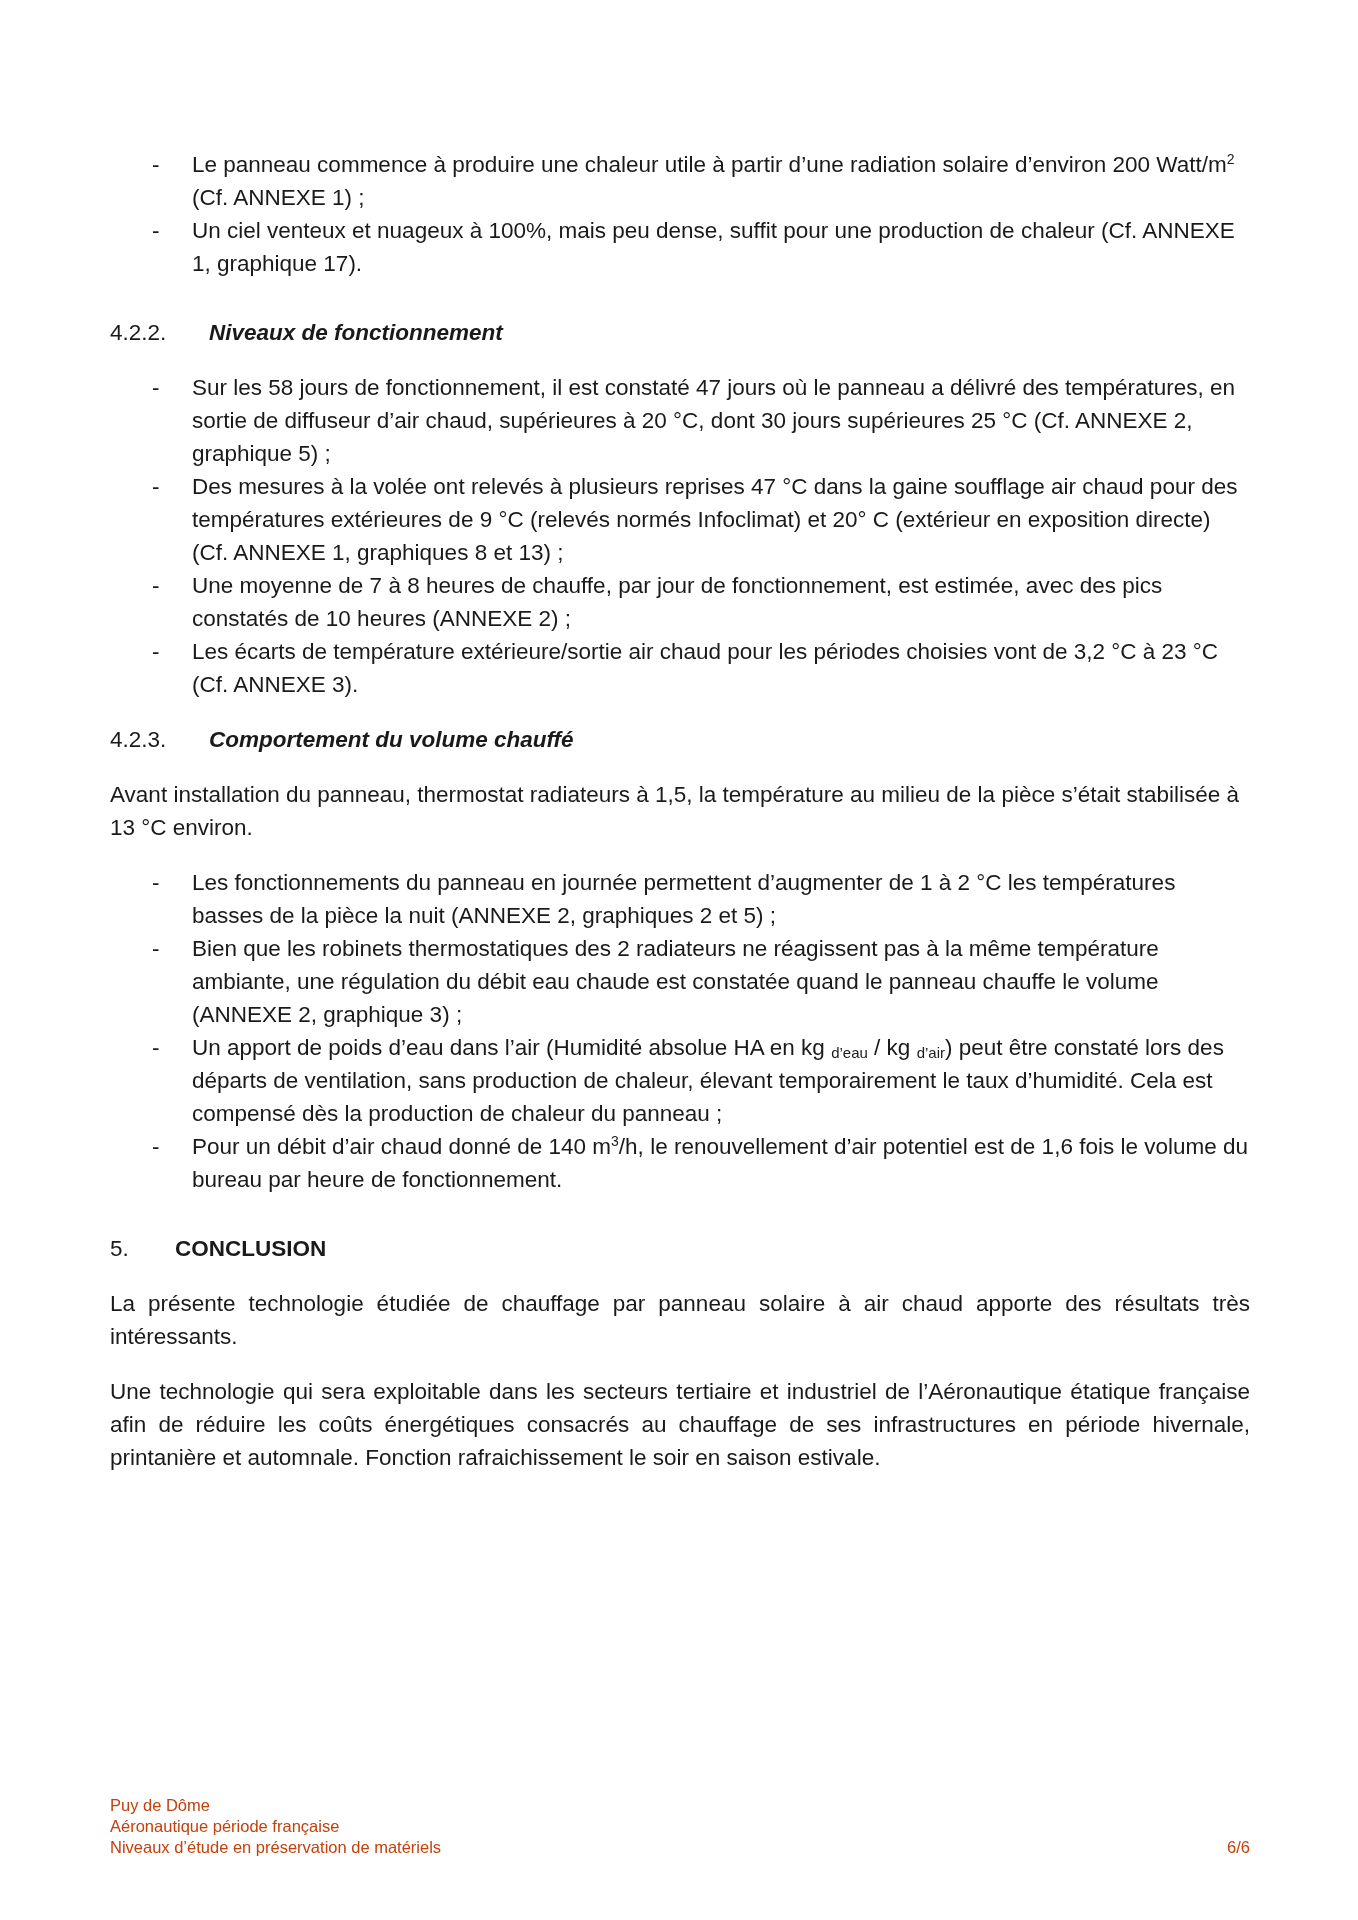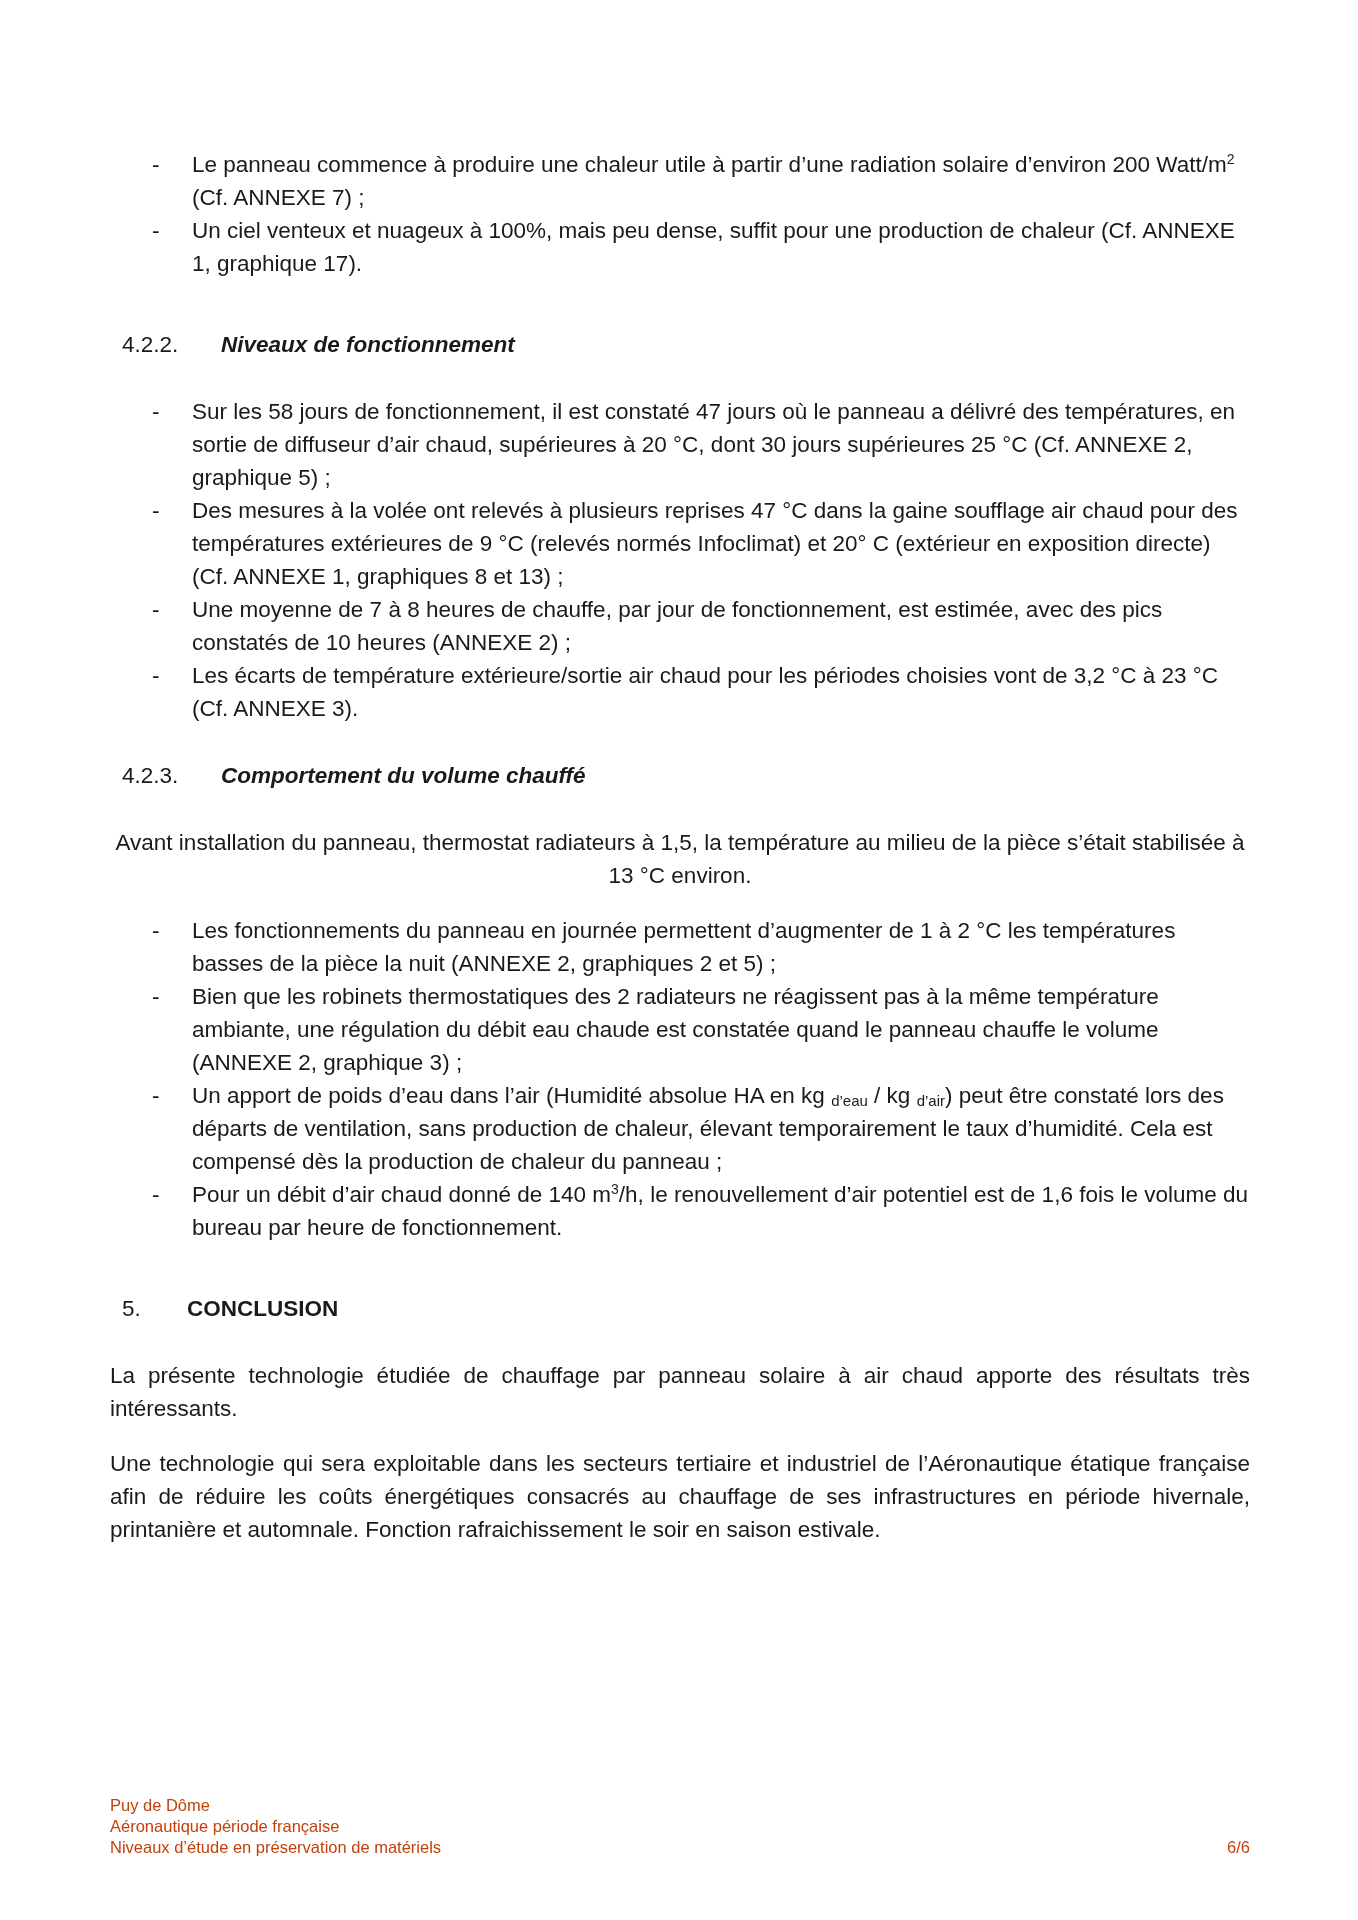--- a/index.html
+++ b/index.html
@@ -34,37 +34,37 @@
     margin: 0;
   }
   ul.dash-list li .dash {
     position: absolute;
     left: 42px;
     top: 0;
   }
   .heading {
     display: flex;
     align-items: baseline;
-    margin: 12px;
+    margin: 0;
   }
   .heading .num {
     width: 99px;
     flex: 0 0 99px;
   }
   .heading .title-it {
     font-weight: bold;
     font-style: italic;
   }
   .heading .title-up {
     font-weight: bold;
   }
   .h5 .num { width: 65px; flex: 0 0 65px; }
   p.body {
     margin: 0;
-    text-align: center;
+    text-align: left;
   }
   p.justify {
     text-align: justify;
   }
   sup { font-size: 14px; line-height: 0; vertical-align: 8px; }
   sub.small { font-size: 15px; line-height: 0; vertical-align: -3px; }
   .gap-m { height: 22px; }
   .gap-l { height: 36px; }
   .footer {
     position: absolute;
@@ -82,21 +82,21 @@
   }
 </style>
 </head>
 <body>
 
 <div class="page">
 
   <ul class="dash-list">
     <li>
       <span class="dash">-</span>
-      <span>Le panneau commence à produire une chaleur utile à partir d’une radiation solaire d’environ 200 Watt/m</span><sup>2</sup><span> (Cf. ANNEXE 7) ;</span>
+      <span>Le panneau commence à produire une chaleur utile à partir d’une radiation solaire d’environ 200 Watt/m</span><sup>2</sup><span> (Cf. ANNEXE 1) ;</span>
     </li>
     <li>
       <span class="dash">-</span>
       <span>Un ciel venteux et nuageux à 100%, mais peu dense, suffit pour une production de chaleur (Cf. ANNEXE 1, graphique 17).</span>
     </li>
   </ul>
 
   <div class="gap-l"></div>
 
   <div class="heading">

